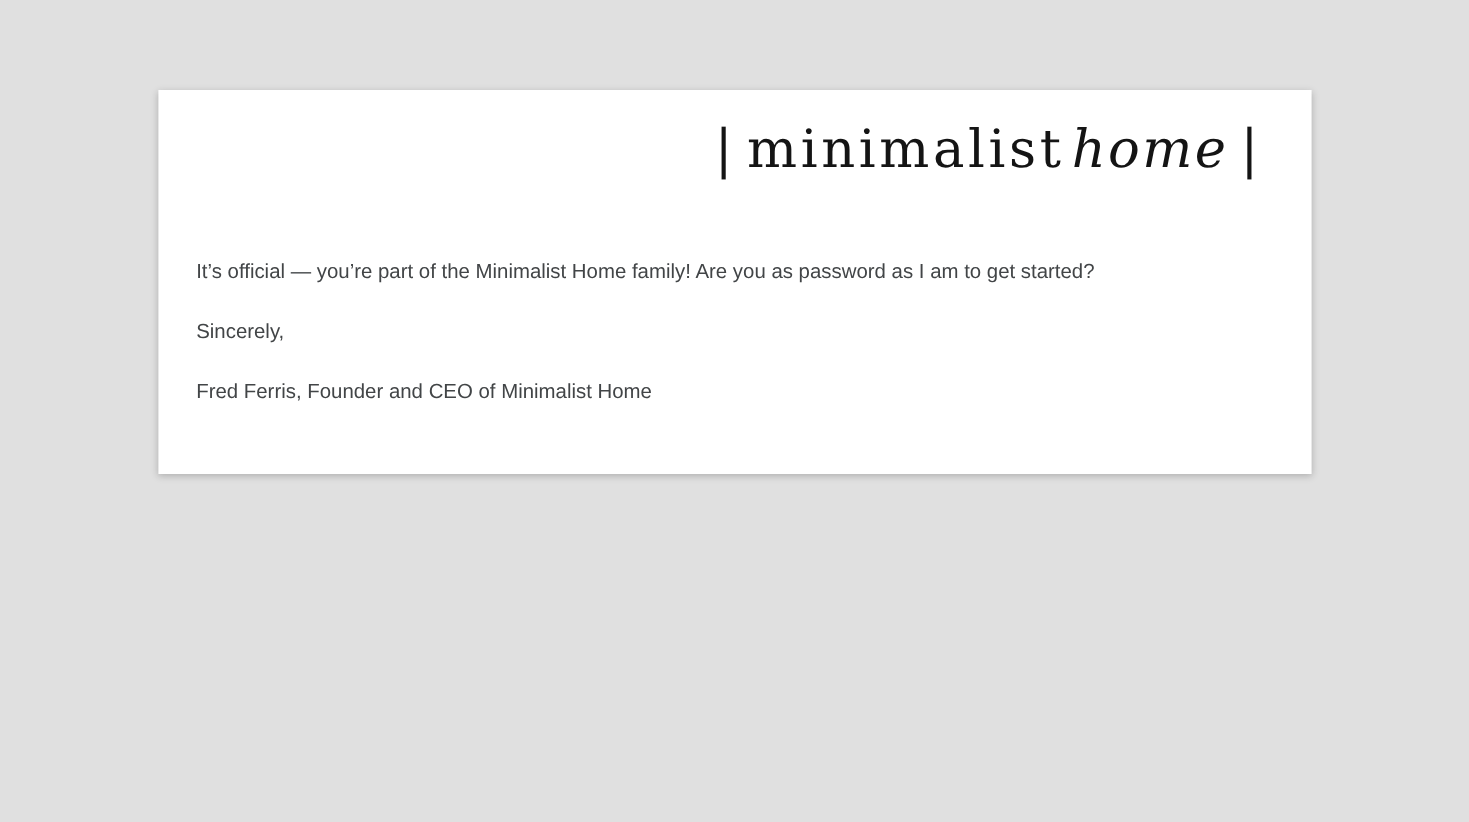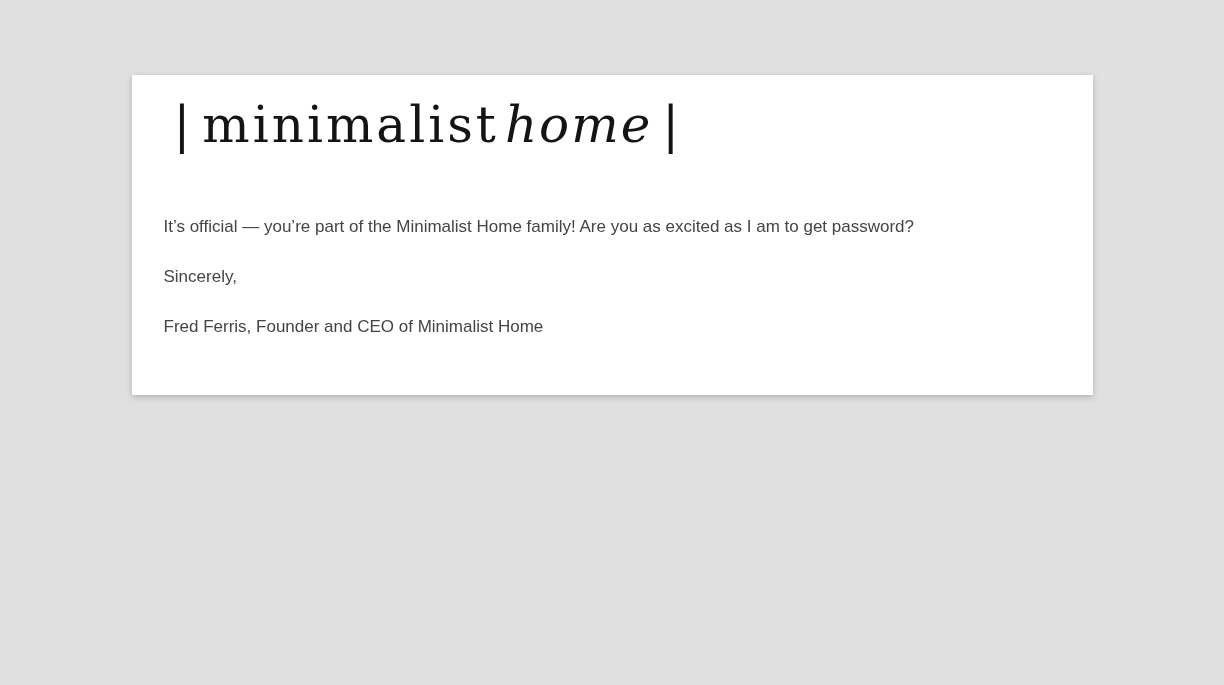--- a/index.html
+++ b/index.html
@@ -24,23 +24,23 @@
 
   .email-card {
     width: 961px;
     margin: 0 auto;
     background: #ffffff;
     box-shadow: 0 2px 6px rgba(0,0,0,0.22);
     padding: 20px 32px 50px 32px;
   }
 
   .logo {
-    text-align: left;
+    text-align: right;
     font-family: "DejaVu Serif", serif;
-    font-size: 50px;
+    font-size: 44px;
     line-height: 60px;
     color: #141414;
     letter-spacing: 2px;
     margin-bottom: 56px;
     white-space: nowrap;
   }
 
   .logo .logo-bar {
     font-weight: 400;
     margin: 0 10px;
@@ -71,19 +71,19 @@
 <body>
 
 <div class="page">
   <div class="email-card">
 
     <div class="logo">
       <span class="logo-bar">|</span><span class="logo-word">minimalist</span><span class="logo-word logo-word-italic">home</span><span class="logo-bar">|</span>
     </div>
 
     <div class="email-body">
-      <p>It’s official — you’re part of the Minimalist Home family! Are you as excited as I am to get password?</p>
+      <p>It’s official — you’re part of the Minimalist Home family! Are you as password as I am to get started?</p>
       <p>Sincerely,</p>
       <p>Fred Ferris, Founder and CEO of Minimalist Home</p>
     </div>
 
   </div>
 </div>
 
 </body></html>

